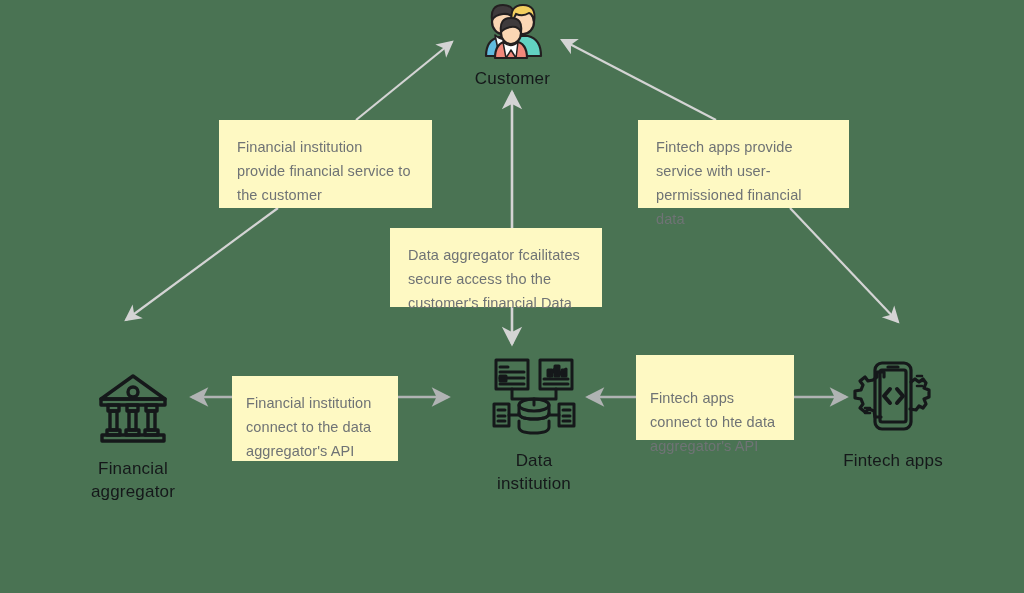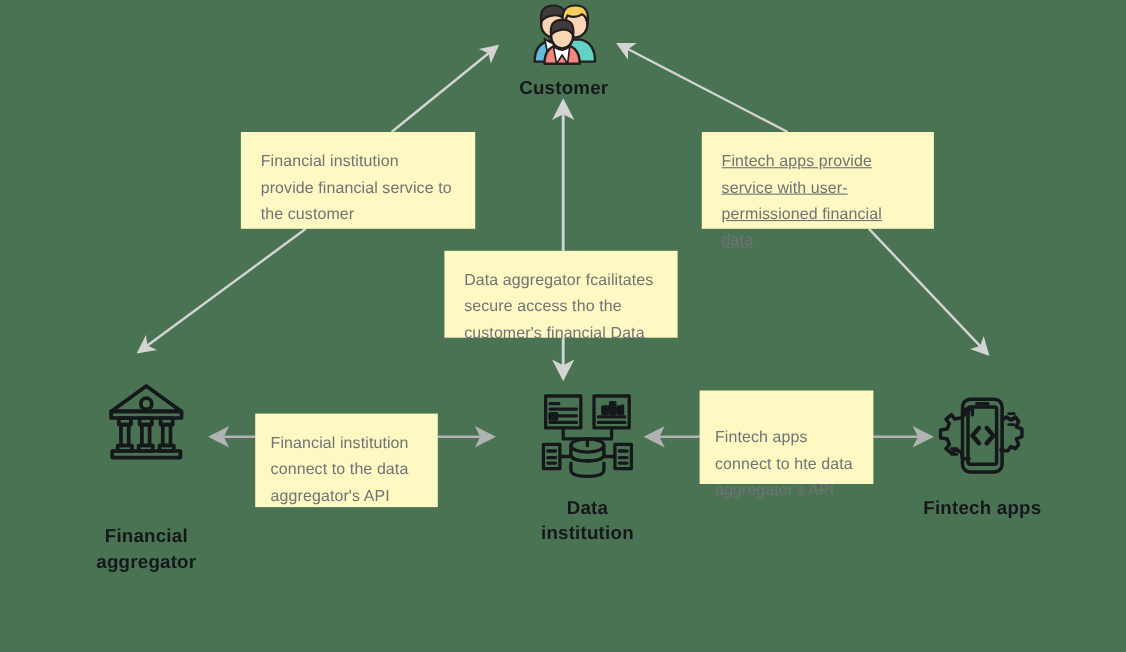--- a/index.html
+++ b/index.html
@@ -38,21 +38,21 @@
   }
   .node {
     position: absolute;
     display: flex;
     flex-direction: column;
     align-items: center;
     text-align: center;
   }
   .node-label {
     color: #15181a;
-    font-weight: bold;
+    font-weight: normal;
     font-size: 17px;
     line-height: 1.35;
     margin-top: 10px;
     letter-spacing: 0.2px;
   }
   .node-icon {
     display: block;
   }
   .customer-node .node-label {
     margin-top: 4px;
@@ -126,21 +126,21 @@
 
         <path d="M15 56 q0 -15 12 -17 l8 0 q12 2 12 17 z" fill="#f2887b" stroke="#231f20" stroke-width="2.2" stroke-linejoin="round"></path>
         <path d="M23 40 q8 7 15 0 l-2 16 -5 -8 -5 8 z" fill="#ffffff" stroke="#231f20" stroke-width="1.5" stroke-linejoin="round"></path>
         <ellipse cx="31" cy="31" rx="10" ry="11" fill="#fbd6b4" stroke="#231f20" stroke-width="2.2"></ellipse>
         <path d="M21 30 q-2 -14 10 -14 q12 0 10 14 q-3 -6 -10 -5 q-7 1 -10 5 z" fill="#3f3a3c" stroke="#231f20" stroke-width="2"></path>
       </svg>
     </span>
     <div class="node-label">Customer</div>
   </div>
 
-  <div class="node" style="left:72px; top:343px; width:122px;gap:43px;">
+  <div class="node" style="left:72px; top:368px; width:122px;">
     <span class="node-icon">
       <svg width="76" height="76" viewBox="0 0 76 76">
         <g fill="none" stroke="#15181a" stroke-width="3.4" stroke-linejoin="round" stroke-linecap="round">
           <path d="M38 8 L70 31 L6 31 Z"></path>
           <circle cx="38" cy="24" r="5"></circle>
           <rect x="6" y="31" width="64" height="6"></rect>
           <rect x="13" y="37" width="11" height="6"></rect>
           <rect x="32" y="37" width="11" height="6"></rect>
           <rect x="51" y="37" width="11" height="6"></rect>
           <rect x="15" y="43" width="7" height="19"></rect>
@@ -218,21 +218,21 @@
           <path d="M64 18 h5 M64 23 h5 M64 28 h5" stroke-width="2.6"></path>
           <path d="M12 50 h5 M12 55 h5" stroke-width="2.6"></path>
         </g>
       </svg>
     </span>
     <div class="node-label">Fintech apps</div>
   </div>
 
   <div class="note" style="left:219px; top:120px; width:213px; height:88px;">Financial institution provide financial service to the customer</div>
 
-  <div class="note" style="left:638px; top:120px; width:211px; height:88px;text-decoration:underline;">Fintech apps provide service with user- permissioned financial data</div>
-
-  <div class="note" style="left:404px; top:228px; width:212px; height:79px;">Data aggregator fcailitates secure access tho the customer's financial Data</div>
+  <div class="note" style="left:638px; top:120px; width:211px; height:88px;">Fintech apps provide service with user- permissioned financial data</div>
+
+  <div class="note" style="left:390px; top:228px; width:212px; height:79px;">Data aggregator fcailitates secure access tho the customer's financial Data</div>
 
   <div class="note" style="left:232px; top:376px; width:166px; height:85px; padding:16px 14px;">Financial institution connect to the data aggregator's API</div>
 
   <div class="note" style="left:636px; top:355px; width:158px; height:85px; padding:32px 14px;">Fintech apps connect to hte data aggregator's API</div>
 
 </div>
 
 </body></html>

